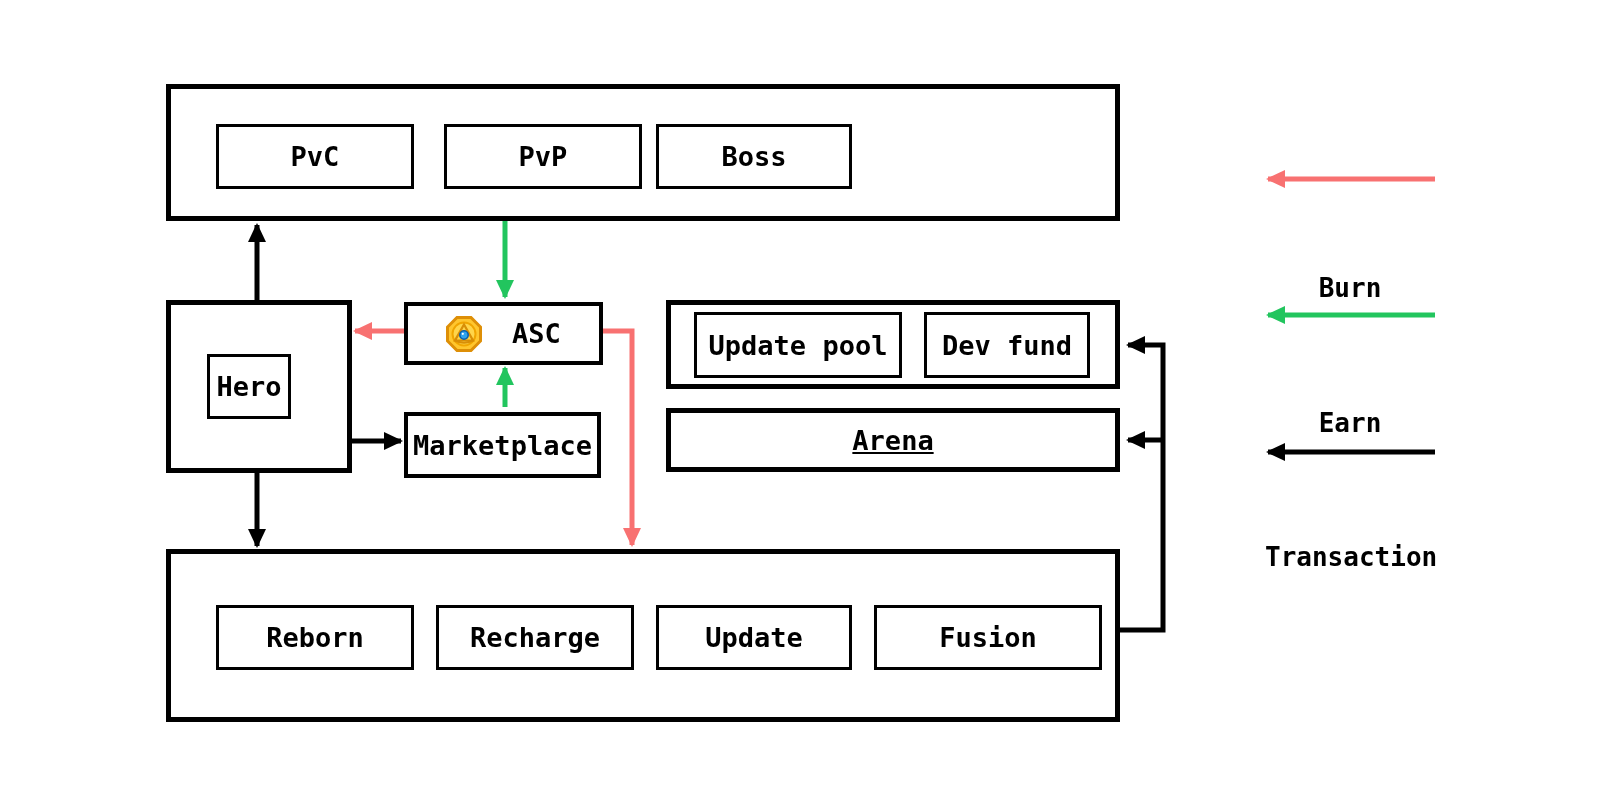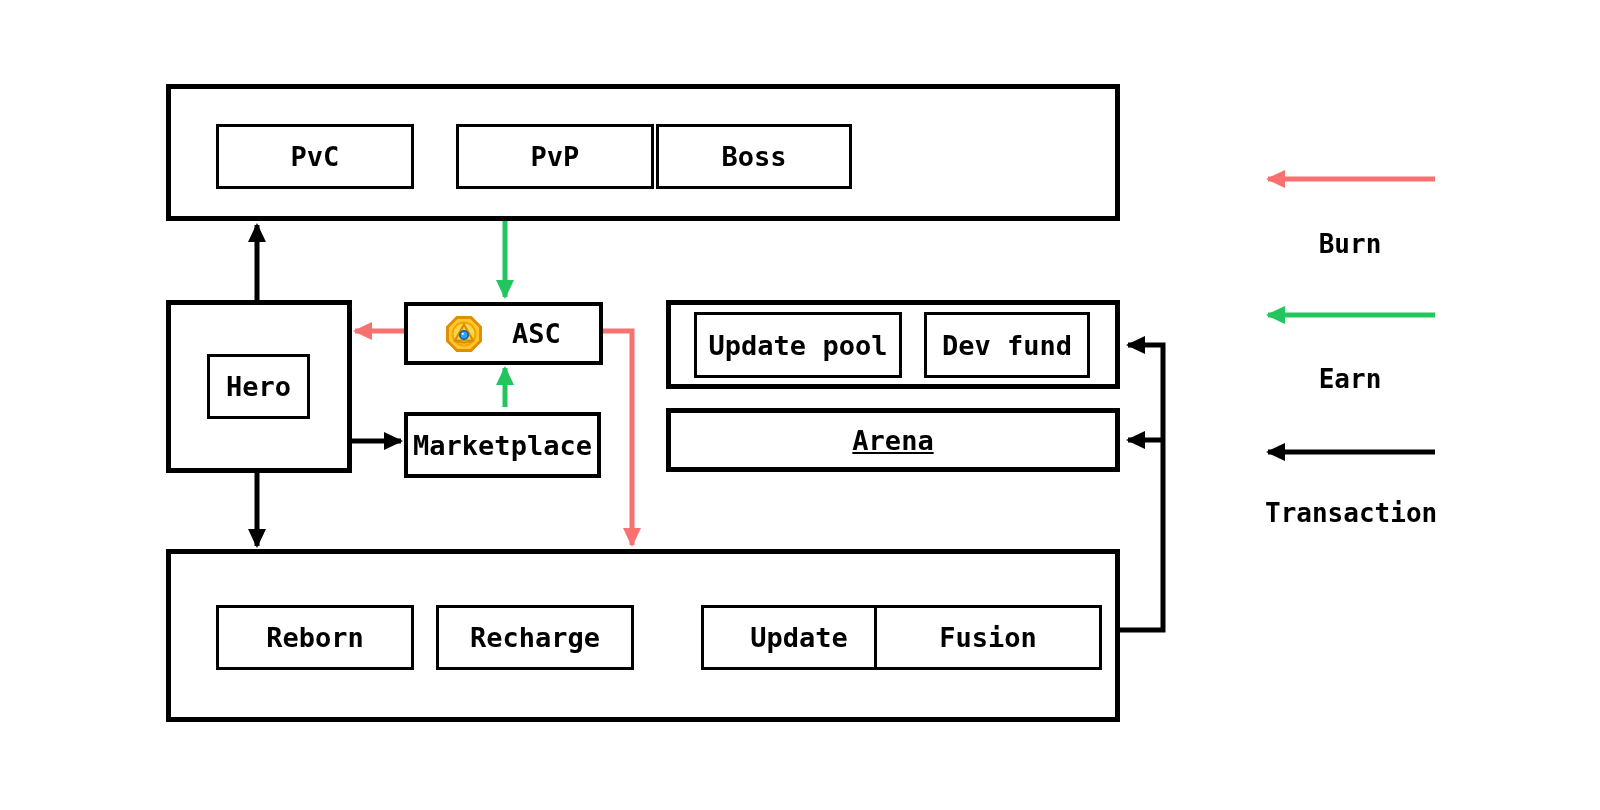--- a/index.html
+++ b/index.html
@@ -19,36 +19,36 @@
     font-weight:bold;font-size:27px;letter-spacing:0px;white-space:nowrap;text-align:center;
   }
   
   .top-container{left:166px;top:84px;width:954px;height:137px;}
   .hero-container{left:166px;top:300px;width:186px;height:173px;}
   .treasury-container{left:666px;top:300px;width:454px;height:89px;}
   .arena-box{left:666px;top:408px;width:454px;height:64px;text-decoration:underline;}
   .bottom-container{left:166px;top:549px;width:954px;height:173px;}
   
   .pvc{left:216px;top:124px;width:198px;height:65px;}
-  .pvp{left:456px;top:124px;width:198px;height:65px;}
+  .pvp{left:444px;top:124px;width:198px;height:65px;}
   .boss{left:656px;top:124px;width:196px;height:65px;}
   .adventure{left:874px;top:124px;width:198px;height:65px;}
-  .hero-box{left:207px;top:354px;width:103px;height:65px;}
+  .hero-box{left:207px;top:354px;width:84px;height:65px;}
   .asc-box{left:404px;top:302px;width:199px;height:63px;gap:30px;}
   .marketplace-box{left:404px;top:412px;width:197px;height:66px;}
   .reward-pool{left:694px;top:312px;width:208px;height:66px;}
   .dev-fund{left:924px;top:312px;width:166px;height:66px;}
   .reborn{left:216px;top:605px;width:198px;height:65px;}
   .recharge{left:436px;top:605px;width:198px;height:65px;}
-  .update{left:656px;top:605px;width:196px;height:65px;margin-left:45px;}
+  .update{left:656px;top:605px;width:196px;height:65px;}
   .fusion{left:874px;top:605px;width:228px;height:65px;}
   
   .legend-label{
     position:absolute;width:170px;left:1265px;text-align:center;
-    font-weight:bold;font-size:26px;white-space:nowrap;
+    font-weight:bold;font-size:26px;white-space:nowrap;margin-top:44px;
   }
   .burn-label{top:229px;}
   .earn-label{top:364px;}
   .transaction-label{top:498px;}
   .coin{width:36px;height:36px;flex:0 0 auto;}
 </style>
 </head>
 <body>
 
 <div class="canvas">

